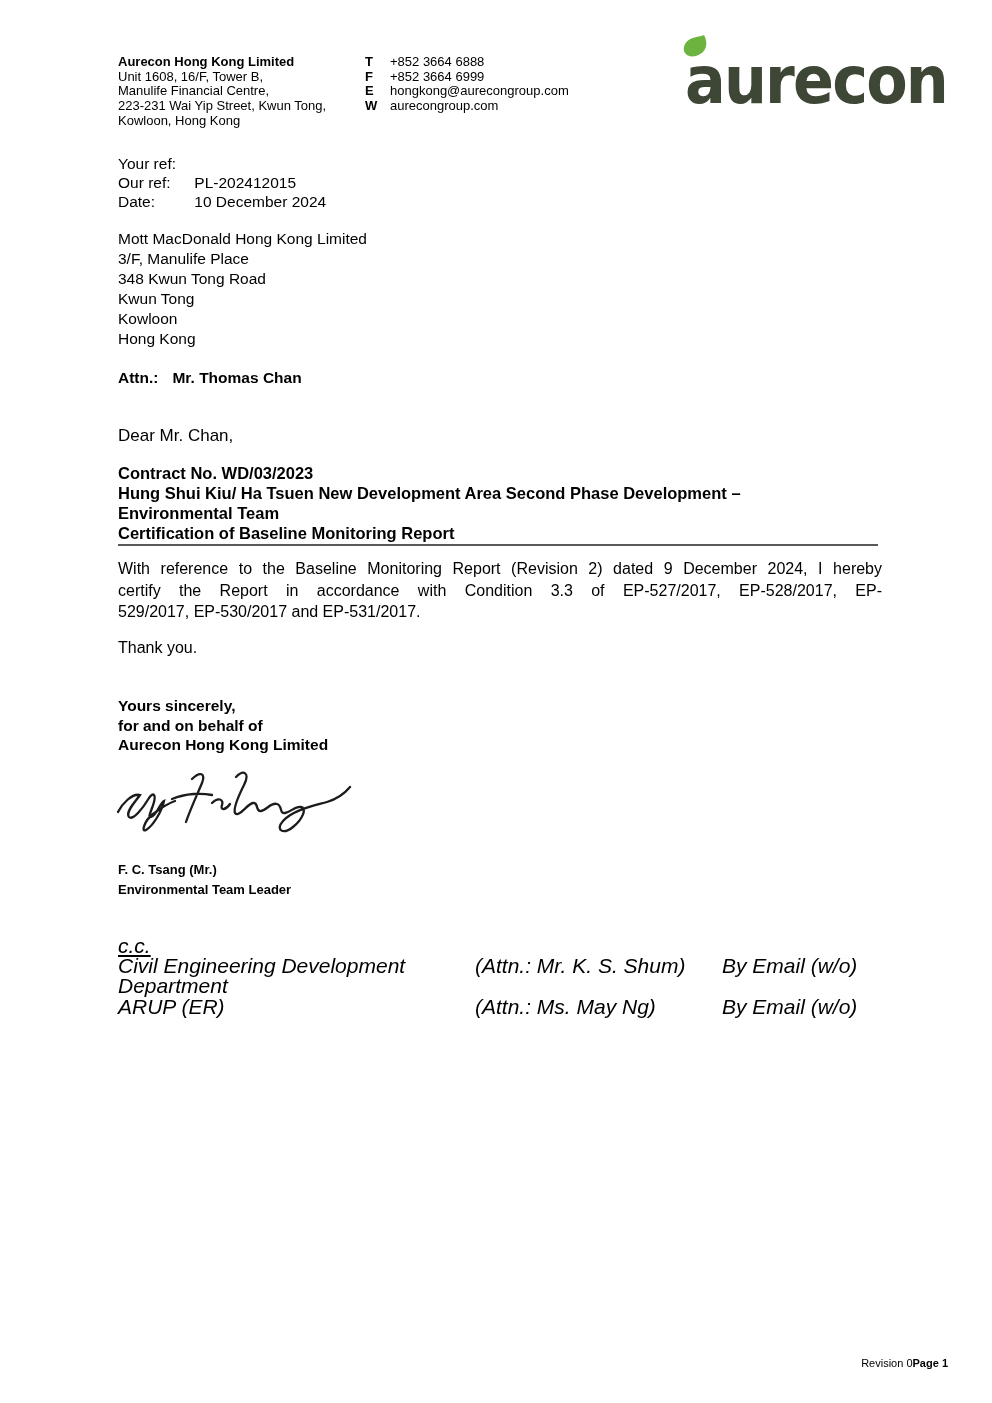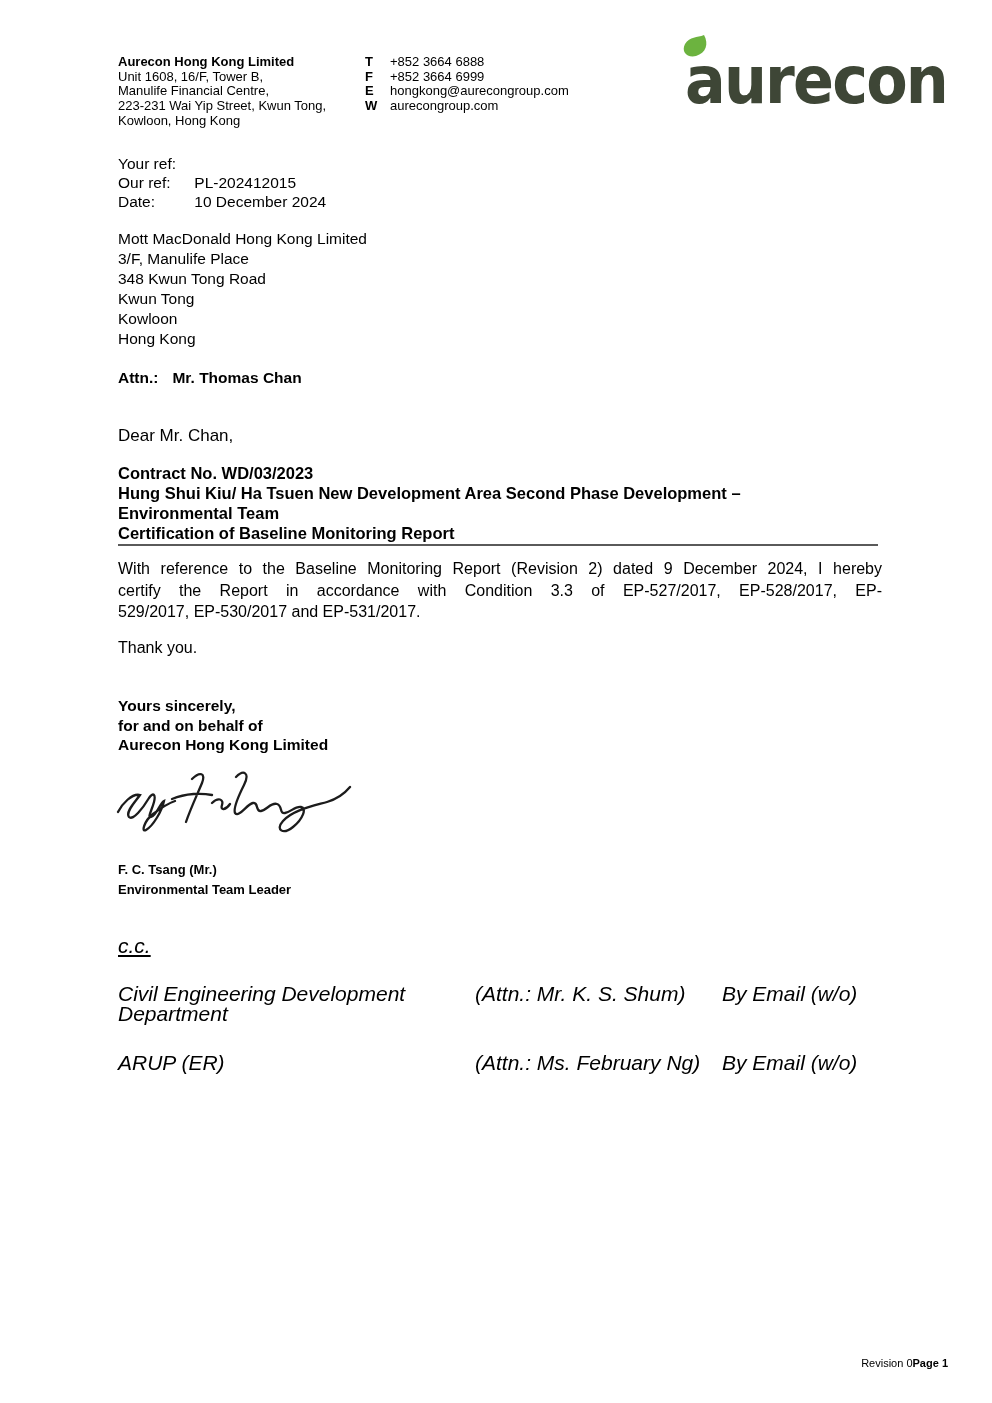--- a/index.html
+++ b/index.html
@@ -52,21 +52,21 @@
 
   
   .signoff { left: 118px; top: 696px; font-size: 15.5px; font-weight: bold; line-height: 19.5px; }
   .signature { left: 112px; top: 766px; }
 
   .signatory { left: 118px; top: 860px; font-size: 13px; font-weight: bold; line-height: 19.5px; }
 
   
   .cc { left: 118px; top: 936px; font-size: 21px; font-style: italic; }
   .cc .cc-label { text-decoration: underline; line-height: 20px; }
-  .cc .cc-row { display: grid; grid-template-columns: 357px 247px 1fr; width: 760px; line-height: 20.3px; margin-top: 28px; }
+  .cc .cc-row { display: grid; grid-template-columns: 357px 247px 1fr; width: 760px; line-height: 20.3px; }
 
   
   .footer { left: 0; top: 1357px; width: 948px; text-align: right; font-size: 11px; }
   .footer .page-num { font-weight: bold; margin-left: 0; }
 </style>
 </head>
 <body>
 
 <div class="page">
 
@@ -168,21 +168,21 @@
 
   <div class="abs cc">
     <div class="cc-label">c.c.</div>
     <div class="cc-row">
       <span>Civil Engineering Development Department</span>
       <span>(Attn.: Mr. K. S. Shum)</span>
       <span>By Email (w/o)</span>
     </div>
     <div class="cc-row">
       <span>ARUP (ER)</span>
-      <span>(Attn.: Ms. February Ng)</span>
+      <span>(Attn.: Ms. May Ng)</span>
       <span>By Email (w/o)</span>
     </div>
   </div>
 
   <div class="abs footer">
     <span>Revision 0</span><span class="page-num">Page 1</span>
   </div>
 
 </div>
 

